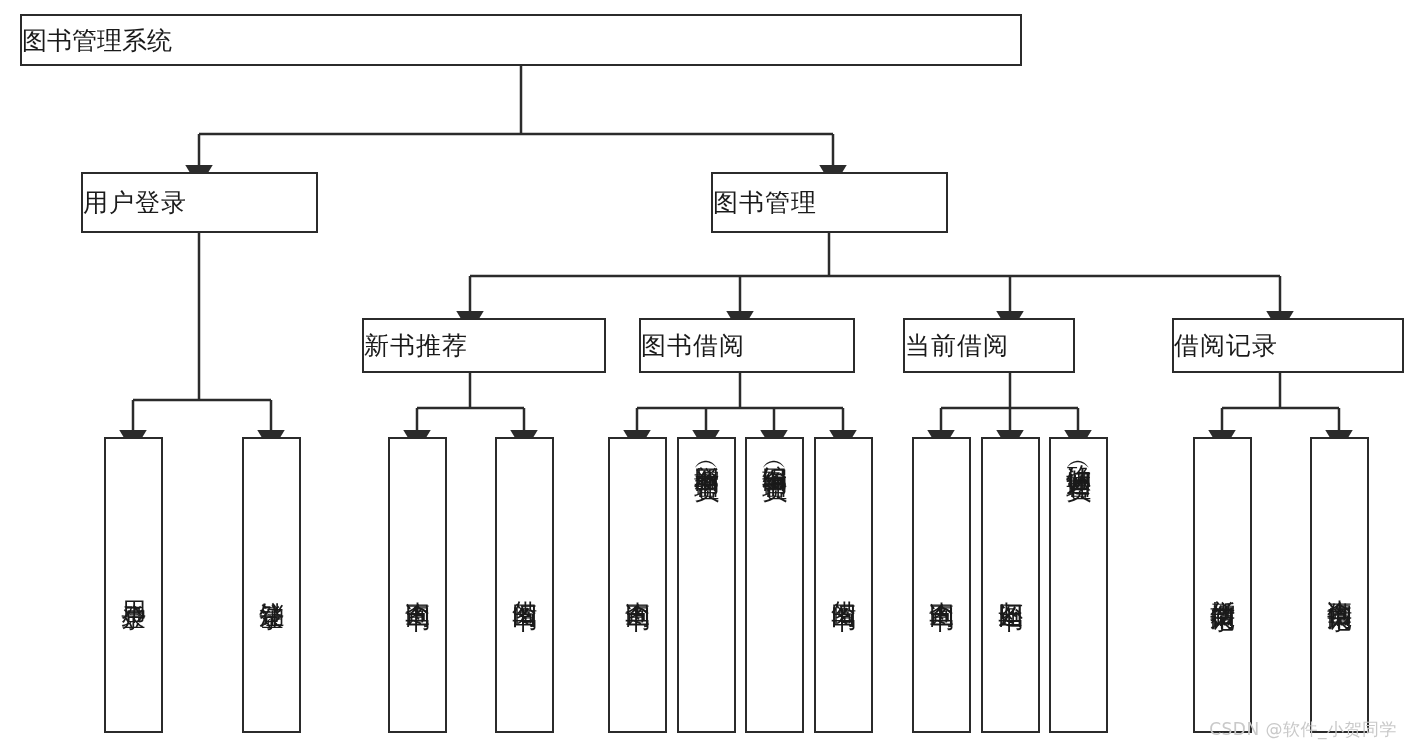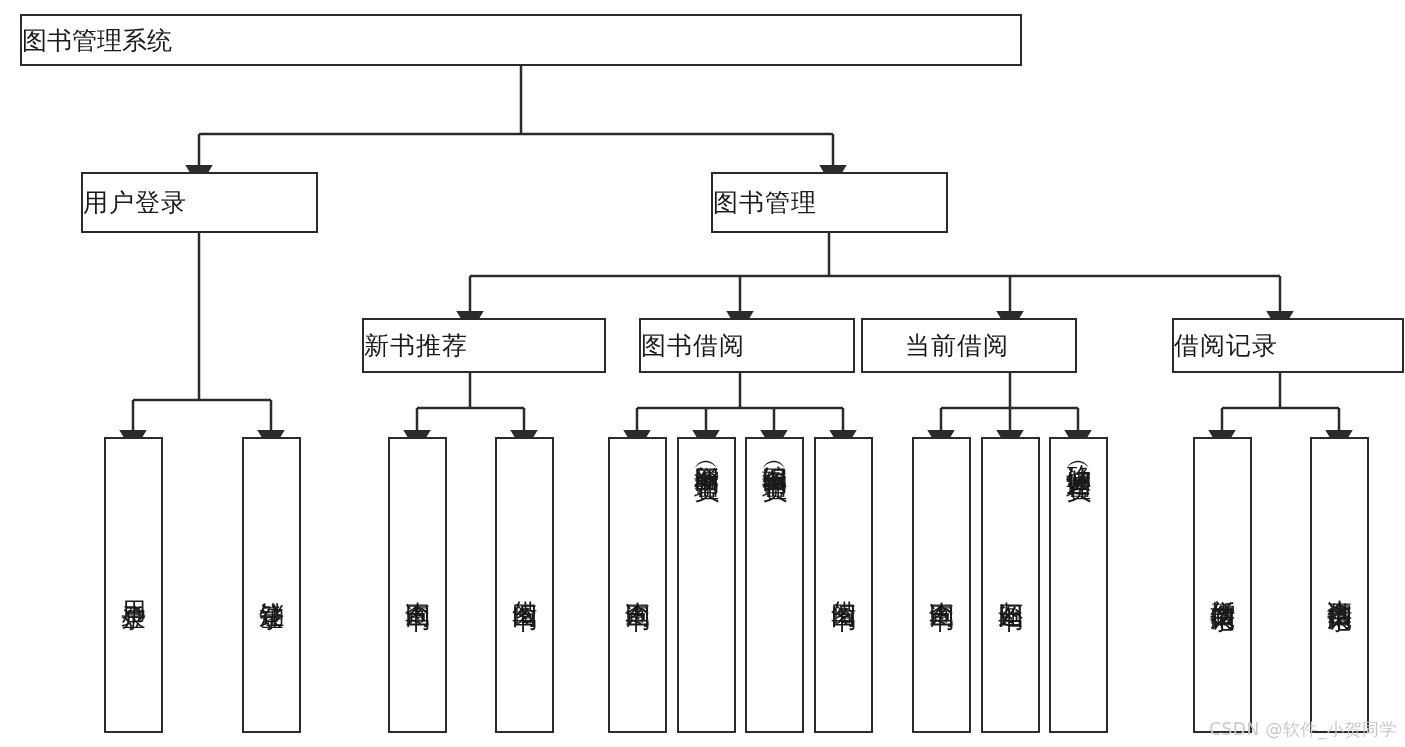--- a/index.html
+++ b/index.html
@@ -148,21 +148,21 @@
   <div class="node h" style="left:711px; top:172px; width:237px; height:61px;">
     <span>图书管理</span>
   </div>
 
   <div class="node h" style="left:362px; top:318px; width:244px; height:55px;">
     <span>新书推荐</span>
   </div>
   <div class="node h" style="left:633px; top:318px; width:216px; height:55px;margin-left:6px;">
     <span>图书借阅</span>
   </div>
-  <div class="node h" style="left:861px; top:318px; width:216px; height:55px;padding-left:42px;">
+  <div class="node h" style="left:903px; top:318px; width:172px; height:55px;">
     <span>当前借阅</span>
   </div>
   <div class="node h" style="left:1172px; top:318px; width:232px; height:55px;">
     <span>借阅记录</span>
   </div>
 
   <div class="node leaf" style="left:104px; top:437px; width:59px; height:296px;">
     <div class="leaf-inner">
       <span class="vlabel">用户登录</span>
     </div>

